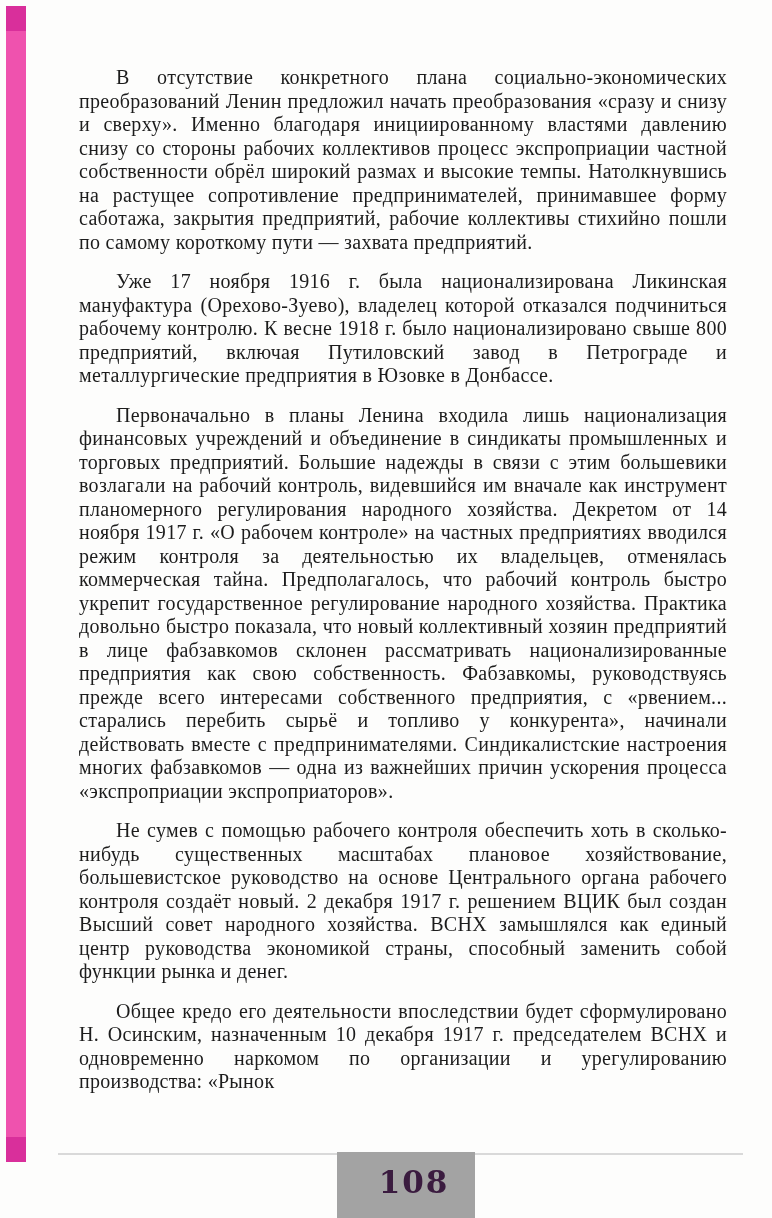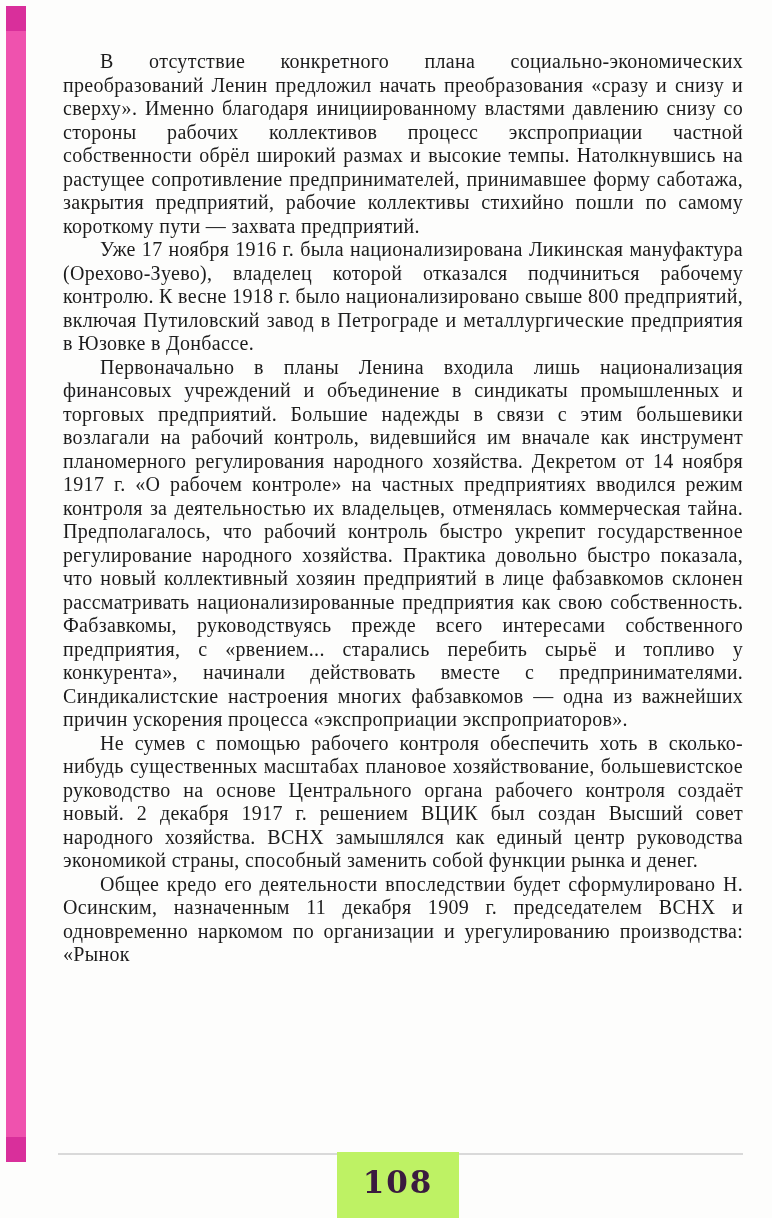--- a/index.html
+++ b/index.html
@@ -42,44 +42,45 @@
     width: 680px;
     max-height: 1100px;
     overflow: hidden;
     color: #1c1c1c;
     font-size: 20px;
     line-height: 23.5px;
     letter-spacing: 0.3px;
     text-align: justify;
   }
   .text-block p {
-    margin: 0;
+    margin: 16px;
     padding: 0;
     text-indent: 37px;
   }
 
   
   .footer-rule {
     position: absolute;
     left: 58px;
     top: 1153px;
     width: 685px;
     height: 2px;
     background: #d9d9d9;
   }
   .page-number-box {
     position: absolute;
     left: 337px;
     top: 1152px;
     width: 122px;
     height: 66px;
-    background: #bef264;
+    background: #a3a3a3;
     display: flex;
     align-items: flex-start;
     justify-content: center;
+    padding-left: 16px;
   }
   .page-number-box span {
     margin-top: 12px;
     font-family: "DejaVu Serif", "Liberation Serif", serif;
     font-weight: 700;
     font-size: 31px;
     letter-spacing: 2px;
     color: #3a1b3f;
   }
 </style>
@@ -91,21 +92,21 @@
   <div class="margin-bar">
     <div class="margin-cap top"></div>
     <div class="margin-cap bottom"></div>
   </div>
 
   <div class="text-block">
     <p>В отсутствие конкретного плана социально-экономических преобразований Ленин предложил начать преобразования «сразу и снизу и сверху». Именно благодаря инициированному властями давлению снизу со стороны рабочих коллективов процесс экспроприации частной собственности обрёл широкий размах и высокие темпы. Натолкнувшись на растущее сопротивление предпринимателей, принимавшее форму саботажа, закрытия предприятий, рабочие коллективы стихийно пошли по самому короткому пути — захвата предприятий.</p>
     <p>Уже 17 ноября 1916 г. была национализирована Ликинская мануфактура (Орехово-Зуево), владелец которой отказался подчиниться рабочему контролю. К весне 1918 г. было национализировано свыше 800 предприятий, включая Путиловский завод в Петрограде и металлургические предприятия в Юзовке в Донбассе.</p>
     <p>Первоначально в планы Ленина входила лишь национализация финансовых учреждений и объединение в синдикаты промышленных и торговых предприятий. Большие надежды в связи с этим большевики возлагали на рабочий контроль, видевшийся им вначале как инструмент планомерного регулирования народного хозяйства. Декретом от 14 ноября 1917 г. «О рабочем контроле» на частных предприятиях вводился режим контроля за деятельностью их владельцев, отменялась коммерческая тайна. Предполагалось, что рабочий контроль быстро укрепит государственное регулирование народного хозяйства. Практика довольно быстро показала, что новый коллективный хозяин предприятий в лице фабзавкомов склонен рассматривать национализированные предприятия как свою собственность. Фабзавкомы, руководствуясь прежде всего интересами собственного предприятия, с «рвением... старались перебить сырьё и топливо у конкурента», начинали действовать вместе с предпринимателями. Синдикалистские настроения многих фабзавкомов — одна из важнейших причин ускорения процесса «экспроприации экспроприаторов».</p>
     <p>Не сумев с помощью рабочего контроля обеспечить хоть в сколько-нибудь существенных масштабах плановое хозяйствование, большевистское руководство на основе Центрального органа рабочего контроля создаёт новый. 2 декабря 1917 г. решением ВЦИК был создан Высший совет народного хозяйства. ВСНХ замышлялся как единый центр руководства экономикой страны, способный заменить собой функции рынка и денег.</p>
-    <p>Общее кредо его деятельности впоследствии будет сформулировано Н. Осинским, назначенным 11 декабря 1909 г. председателем ВСНХ и одновременно наркомом по организации и урегулированию производства: «Рынок</p>
+    <p>Общее кредо его деятельности впоследствии будет сформулировано Н. Осинским, назначенным 10 декабря 1917 г. председателем ВСНХ и одновременно наркомом по организации и урегулированию производства: «Рынок</p>
   </div>
 
   <div class="footer-rule"></div>
 
   <div class="page-number-box">
     <span>108</span>
   </div>
 
 </div>
 

